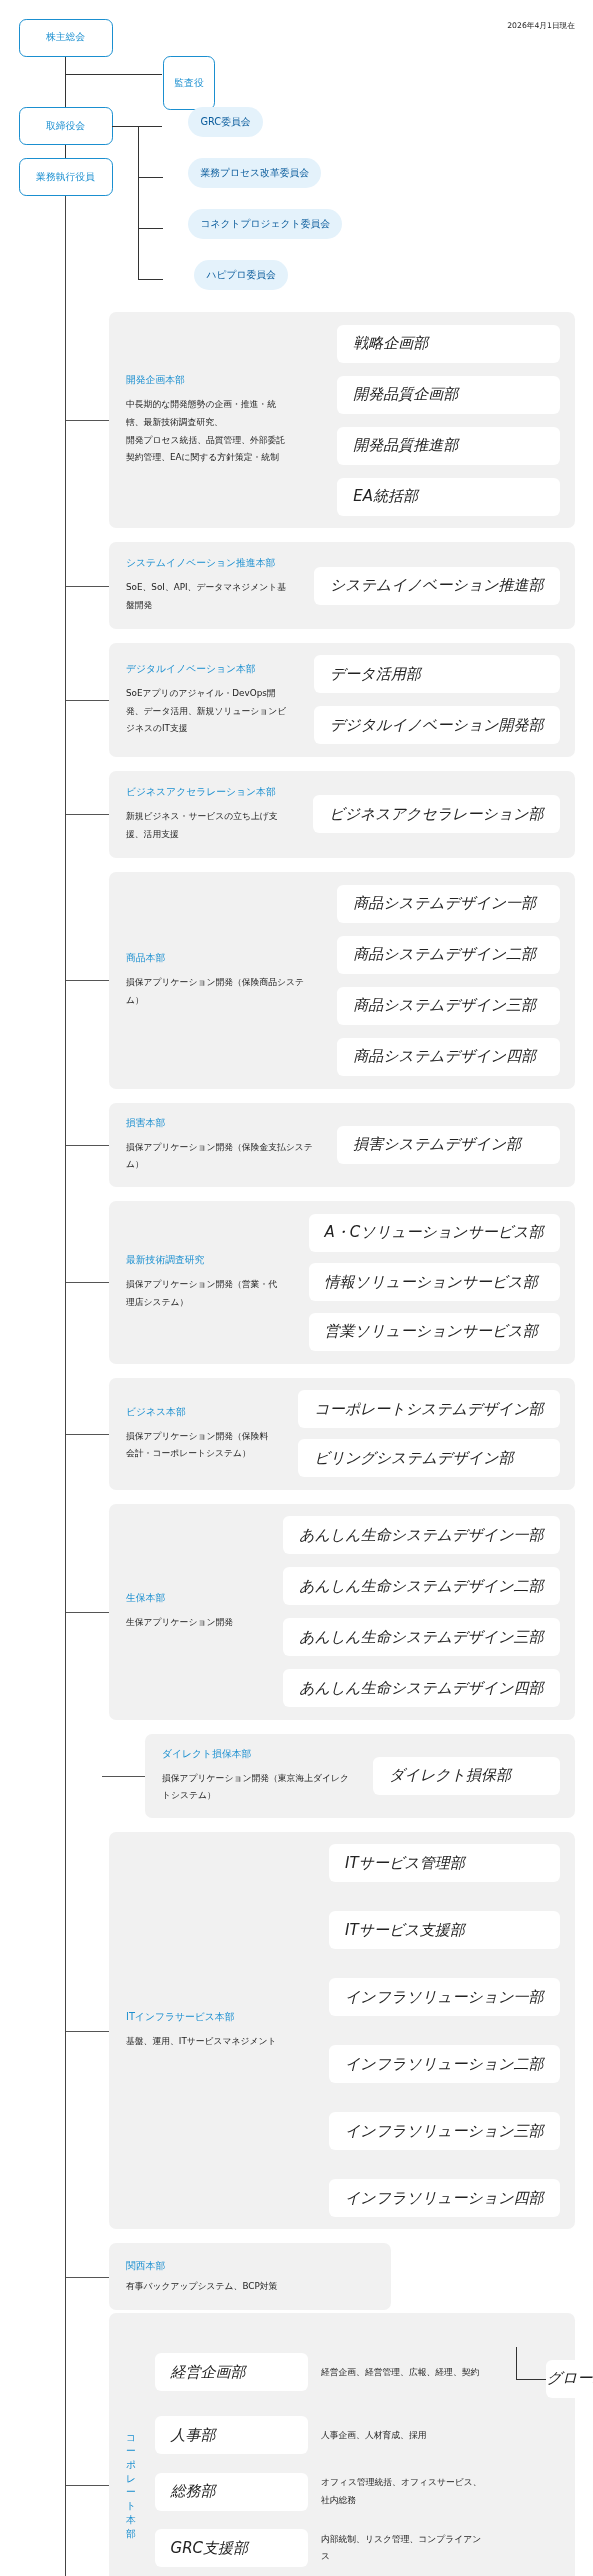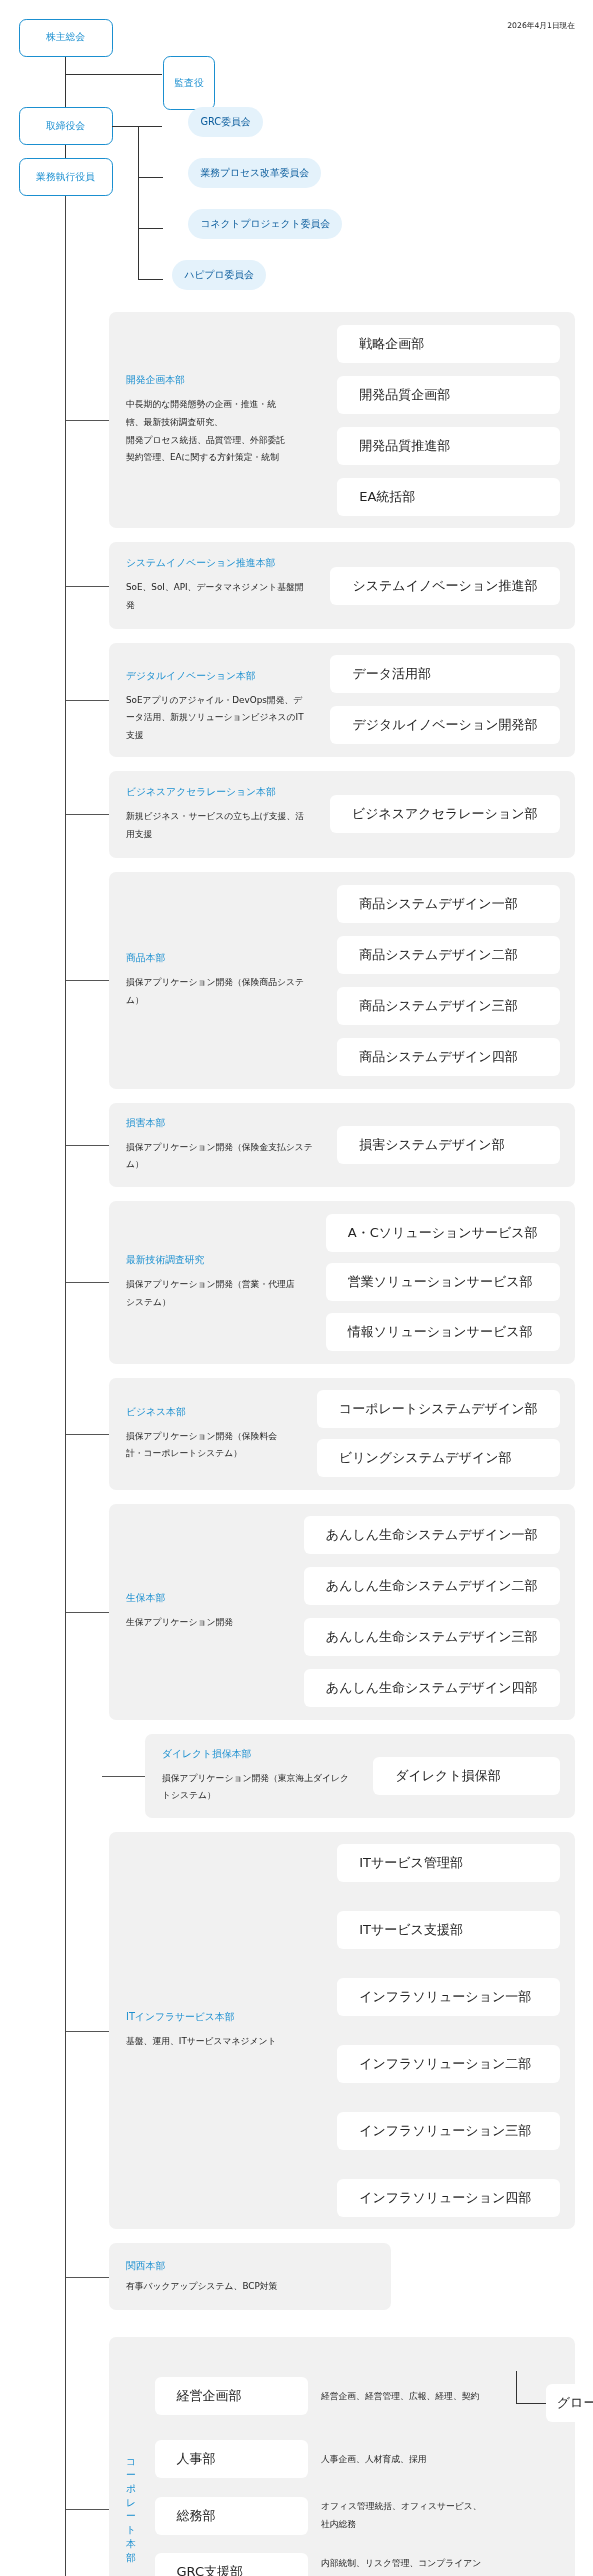--- a/index.html
+++ b/index.html
@@ -58,22 +58,23 @@
     position: absolute; left: -43px; top: 50%;
     width: 43px; height: 1px; background: #555;
   }
   .block-left { width: 206px; padding-right: 18.5px; }
   .block-title { color: #1a8fd0; font-size: 9.8px; margin-bottom: 9.3px; line-height: 1.4; }
   .block-desc { font-size: 8.8px; line-height: 2; color: #222; }
   .block-right { flex: 1; display: flex; flex-direction: column; gap: 13px; padding-left: 5.2px; }
   .sub {
     background: #fff; border-radius: 6.2px;
     height: 38px; display: flex; align-items: center;
-    padding: 0 22px; font-size: 13px; color: #222;
+    padding: 0 16px; font-size: 15px; color: #222;
     white-space: nowrap;
+    font-style: italic;
   }
   .block.kansai { width: 282px; }
   .block.kansai .block-left { width: 100%; }
 
   
   .corp { align-items: center; padding: 12.4px 15.5px 12.4px 17px; }
   .corp .block-left { width: 113px; }
   .corp-rows { flex: 1; display: flex; flex-direction: column; gap: 18.5px; padding-top: 0; }
   .corp-row { display: flex; align-items: center; gap: 13.4px; }
   .corp-row .sub { width: 153px; flex: none; }
@@ -115,21 +116,21 @@
 
 <div class="committee" style="left:163px; top:107px;">
   <span>GRC委員会</span>
 </div>
 <div class="committee" style="left:163px; top:158px;">
   <span>業務プロセス改革委員会</span>
 </div>
 <div class="committee" style="left:163px; top:209px;">
   <span>コネクトプロジェクト委員会</span>
 </div>
-<div class="committee" style="left:147px; top:260px;">
+<div class="committee" style="left:169px; top:260px;">
   <span>ハピプロ委員会</span>
 </div>
 
 <div class="blocks">
 
   <div class="block" style="min-height:216px;">
     <div class="connector"></div>
     <div class="block-left">
       <div class="block-title">開発企画本部</div>
       <div class="block-desc">
@@ -151,21 +152,21 @@
     <div class="connector"></div>
     <div class="block-left">
       <div class="block-title">システムイノベーション推進本部</div>
       <div class="block-desc">SoE、SoI、API、データマネジメント基盤開発</div>
     </div>
     <div class="block-right">
       <div class="sub">システムイノベーション推進部</div>
     </div>
   </div>
 
-  <div class="block" style="min-height:112px;align-items:flex-end;">
+  <div class="block" style="min-height:112px;">
     <div class="connector"></div>
     <div class="block-left">
       <div class="block-title">デジタルイノベーション本部</div>
       <div class="block-desc">SoEアプリのアジャイル・DevOps開発、データ活用、新規ソリューションビジネスのIT支援</div>
     </div>
     <div class="block-right">
       <div class="sub">データ活用部</div>
       <div class="sub">デジタルイノベーション開発部</div>
     </div>
   </div>
@@ -207,22 +208,22 @@
   </div>
 
   <div class="block" style="min-height:163px;">
     <div class="connector"></div>
     <div class="block-left">
       <div class="block-title">最新技術調査研究</div>
       <div class="block-desc">損保アプリケーション開発（営業・代理店システム）</div>
     </div>
     <div class="block-right" style="gap:11.3px;">
       <div class="sub">A・Cソリューションサービス部</div>
+      <div class="sub">情報ソリューションサービス部</div>
       <div class="sub">営業ソリューションサービス部</div>
-      <div class="sub">情報ソリューションサービス部</div>
     </div>
   </div>
 
   <div class="block" style="min-height:110px;">
     <div class="connector"></div>
     <div class="block-left">
       <div class="block-title">ビジネス本部</div>
       <div class="block-desc">損保アプリケーション開発（保険料会計・コーポレートシステム）</div>
     </div>
     <div class="block-right" style="gap:11.3px;">
@@ -265,21 +266,21 @@
     <div class="block-right" style="gap:29px;">
       <div class="sub">ITサービス管理部</div>
       <div class="sub">ITサービス支援部</div>
       <div class="sub">インフラソリューション一部</div>
       <div class="sub">インフラソリューション二部</div>
       <div class="sub">インフラソリューション三部</div>
       <div class="sub">インフラソリューション四部</div>
     </div>
   </div>
 
-  <div class="block kansai" style="min-height:67px; margin-bottom:27px;">
+  <div class="block kansai" style="min-height:67px; margin-bottom:3px;">
     <div class="connector"></div>
     <div class="block-left">
       <div class="block-title" style="margin-bottom:5.2px;">関西本部</div>
       <div class="block-desc">有事バックアップシステム、BCP対策</div>
     </div>
   </div>
 
   <div class="block corp" style="min-height:344px;">
     <div class="connector"></div>
     <div class="block-left">

